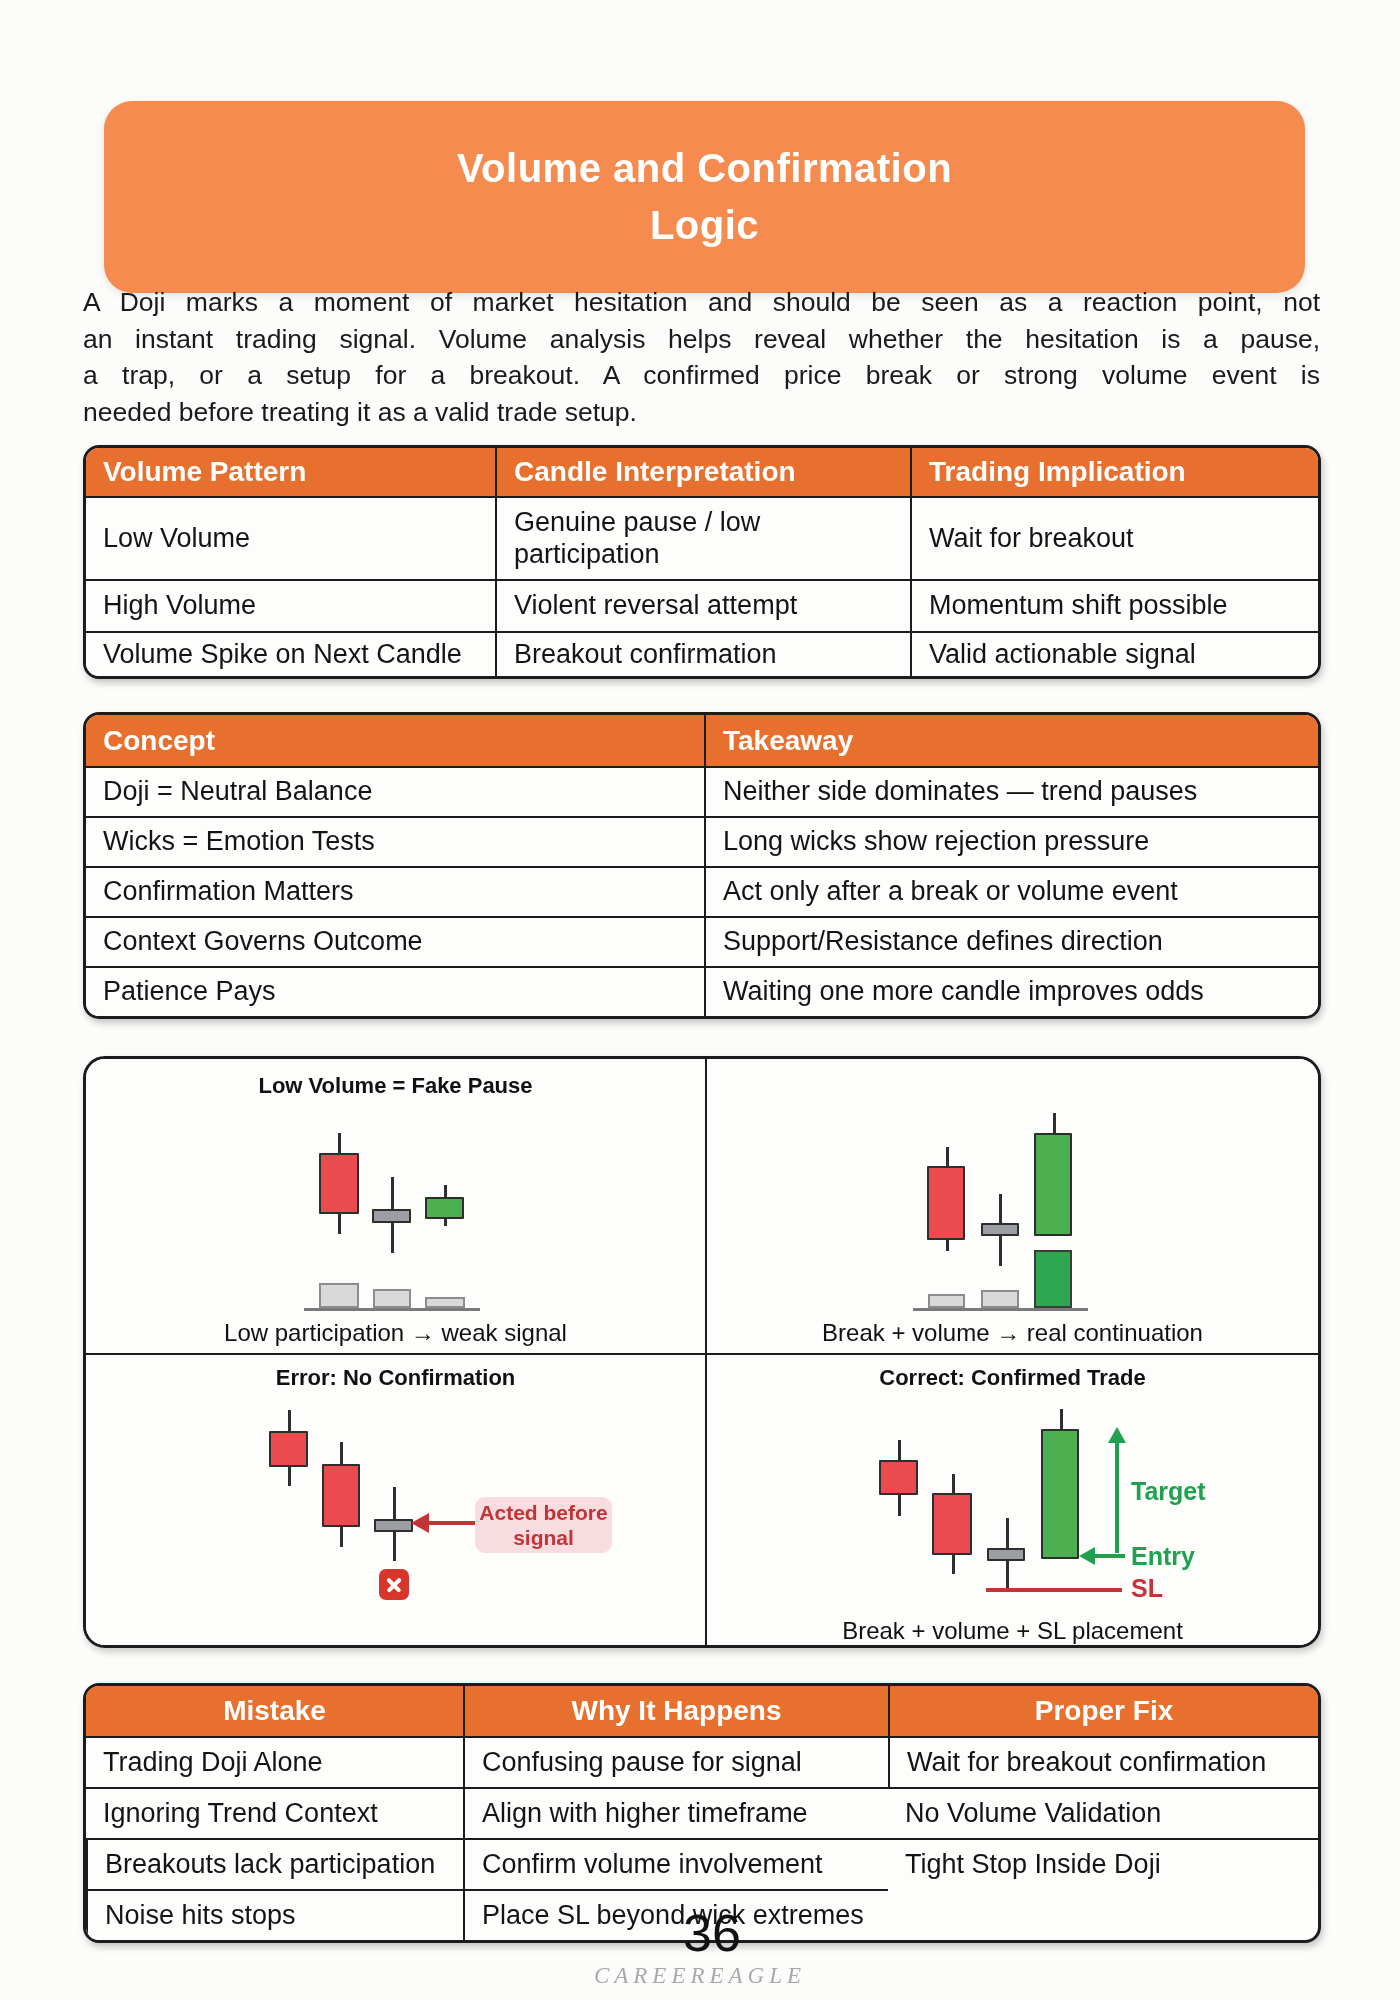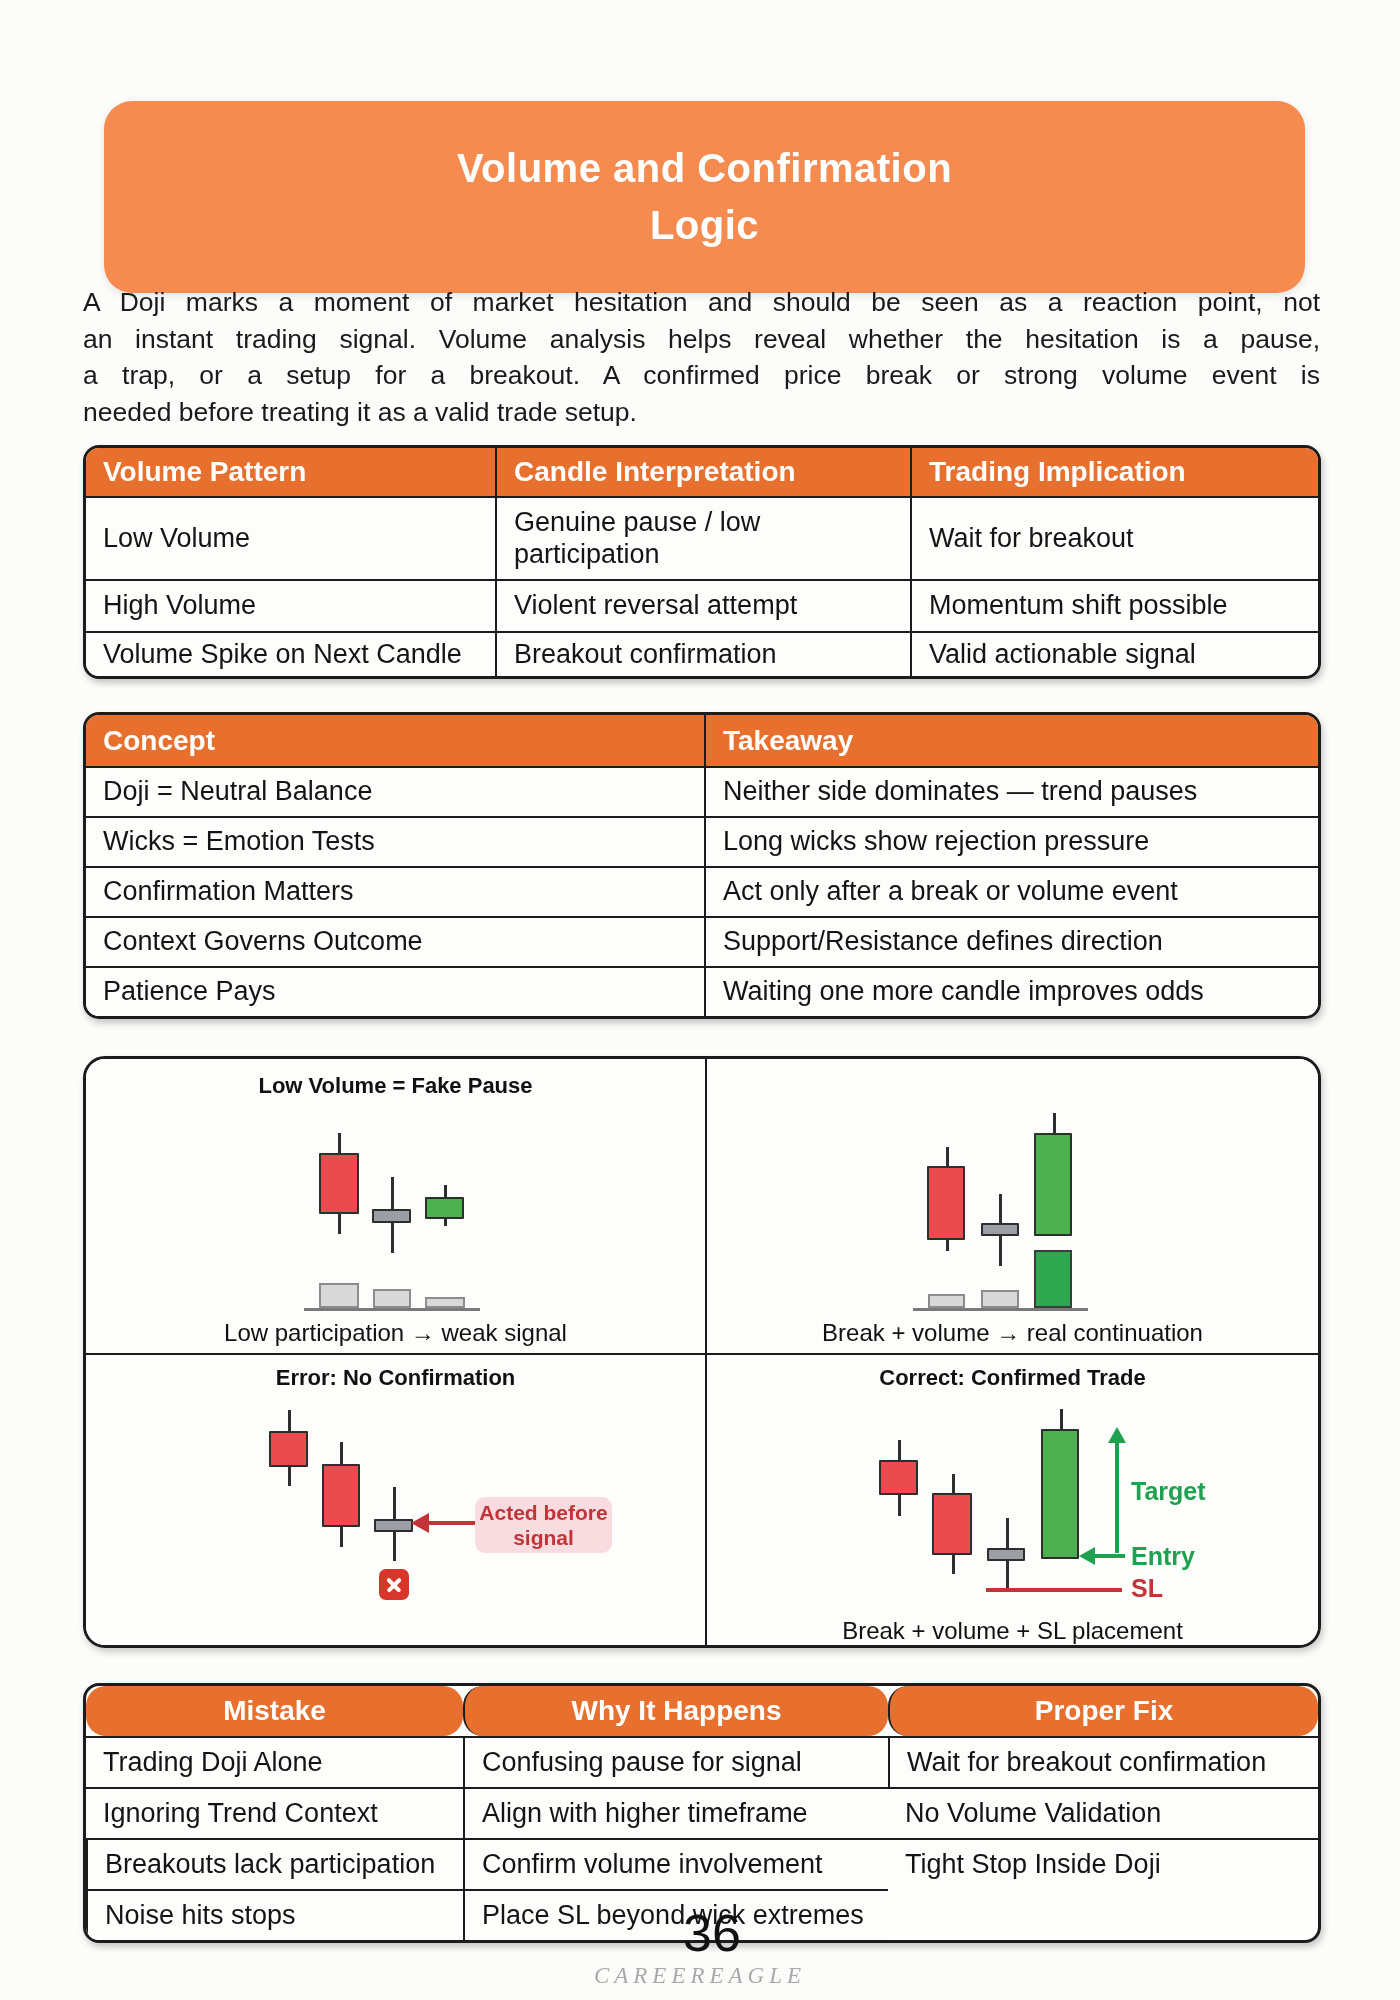--- a/index.html
+++ b/index.html
@@ -30,21 +30,21 @@
   .tbl .hcell{
     background:#E8702F;color:#FFFFFF;font-weight:bold;font-size:28px;
     display:flex;align-items:center;padding:0 17px;
   }
   .tbl .cell{
     display:flex;align-items:center;padding:2px 17px;
     font-size:27px;color:#141414;line-height:1.18;
     border-top:2.5px solid #1C1C1C;background:#FDFDFB;
   }
   .tbl .bl{border-left:2.5px solid #1C1C1C;}
-  .tbl .hc{justify-content:center;border-radius:20px;}
+  .tbl .hc{justify-content:center;}
   #table-volume{top:445px;grid-template-columns:409px 415px 1fr;grid-template-rows:48px 83px 52px 45px;}
   #table-concepts{top:712px;grid-template-columns:618px 1fr;grid-template-rows:51px 50px 50px 50px 50px 50px;}
   #table-mistakes{top:1683px;grid-template-columns:377px 425px 1fr;grid-template-rows:50px 51px 51px 51px 51px;}
   
   .charts{
     position:absolute;left:83px;top:1056px;width:1232px;height:586px;
     background:#FEFEFD;border:3px solid #1C1C1C;border-radius:22px;overflow:hidden;
     display:grid;grid-template-columns:619px 1fr;grid-template-rows:294px 1fr;
     box-shadow:2px 4px 7px rgba(0,0,0,.20);
   }

